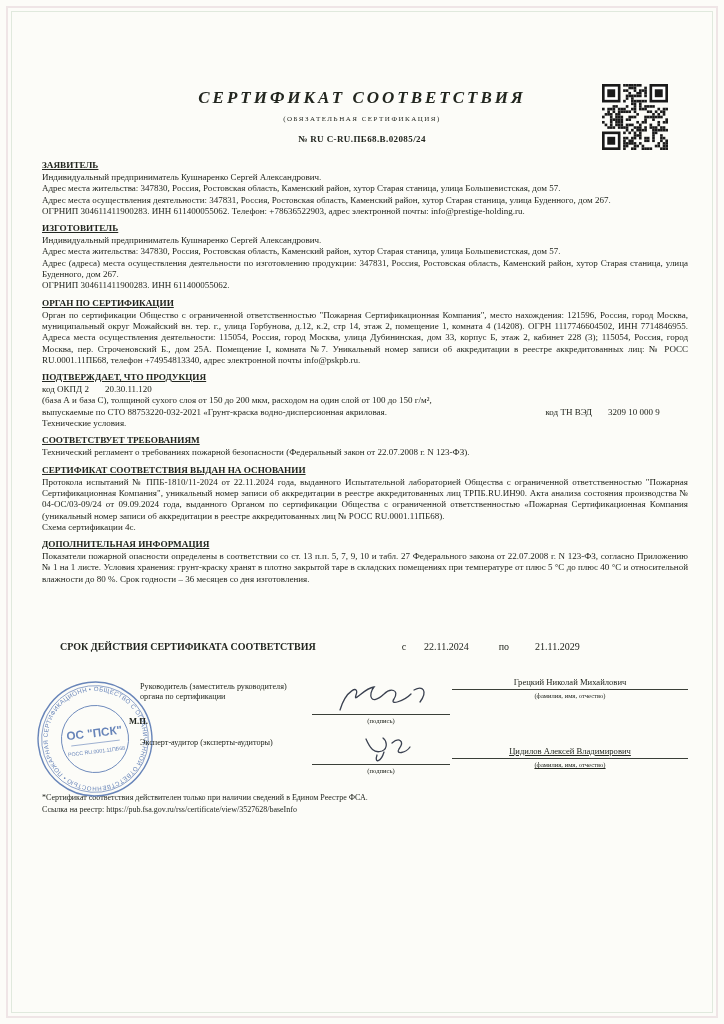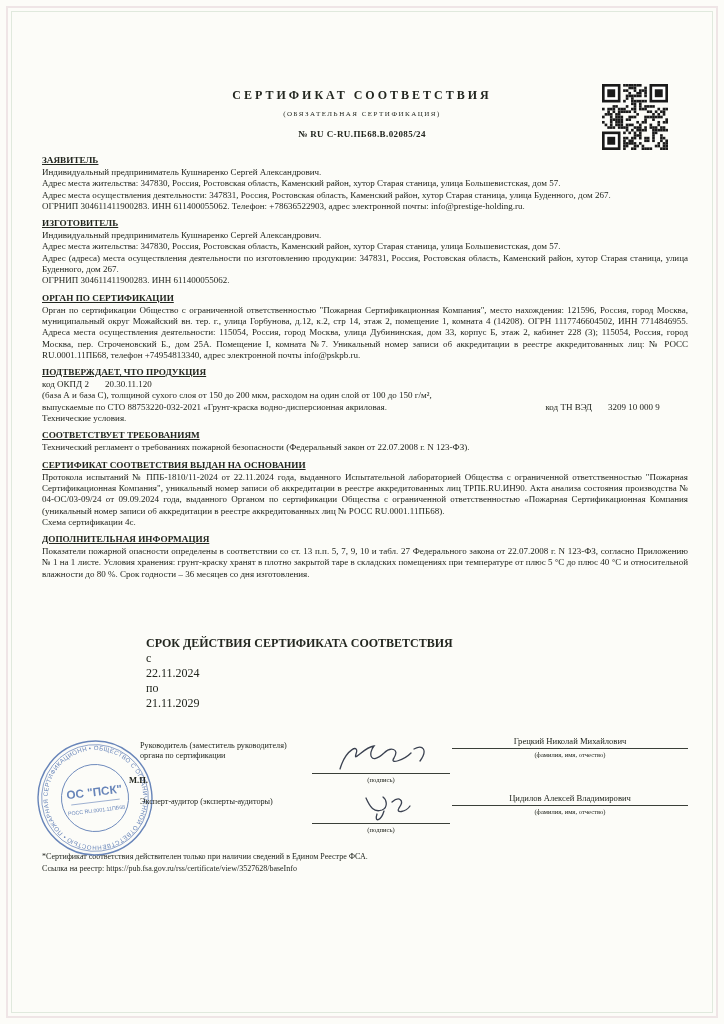--- a/index.html
+++ b/index.html
@@ -2,32 +2,32 @@
 <html><head>
 <meta charset="utf-8">
 <style>
   html,body{margin:0;padding:0;background:#ffffff;}
   .page{position:relative;width:724px;height:1024px;background:#fcfcf8;overflow:hidden;
         font-family:"Liberation Serif",serif;color:#22261f;}
   .frame{position:absolute;inset:6px;border:2px solid rgba(204,168,184,.28);pointer-events:none;}
   .frame::after{content:"";position:absolute;inset:3px;border:1px solid rgba(150,182,150,.28);}
   .qr{position:absolute;top:84px;right:56px;width:66px;height:66px;}
   .header{margin-top:88px;text-align:center;}
-  .title{font-size:12px;font-weight:bold;letter-spacing:3px;}
+  .title{font-size:17px;font-weight:bold;letter-spacing:3px;font-style:italic;}
   .subtitle{font-size:7px;letter-spacing:1.5px;margin-top:7px;}
   .number{font-size:9px;font-weight:bold;margin-top:11px;letter-spacing:.4px;}
   .body{margin:16px 36px 0 42px;}
   .sec{margin-bottom:6px;}
   .sec-h{font-size:9.2px;font-weight:bold;text-decoration:underline;margin:3px 0 2px;}
   .body p{margin:0;font-size:9px;line-height:11.3px;text-align:justify;}
   .prod-row{display:flex;font-size:9px;line-height:11.3px;}
   .pt{flex:1;padding-right:8px;}
   .cl{white-space:nowrap;padding-right:16px;}
   .cv{white-space:nowrap;width:80px;}
-  .validity{margin:56px 36px 0 60px;display:flex;align-items:baseline;font-size:12px;flex-direction:column;}
+  .validity{margin:56px 36px 0 60px;display:flex;align-items:baseline;font-size:10px;}
   .v-h{font-weight:bold;}
   .v-lbl1{margin-left:86px;}
   .v-date1{margin-left:18px;}
   .v-lbl2{margin-left:30px;}
   .v-date2{margin-left:26px;}
   .signing{position:relative;height:112px;margin-top:24px;}
   .stamp{position:absolute;left:34px;top:2px;width:122px;height:122px;opacity:.8;transform:rotate(-7deg);}
   .sc{fill:none;stroke:#4468aa;}
   .ring-text{fill:#4468aa;font-size:6px;letter-spacing:.4px;font-family:"Liberation Sans",sans-serif;}
   .stamp-center{fill:#4468aa;font-size:11.5px;font-weight:bold;font-family:"Liberation Sans",sans-serif;}
@@ -383,21 +383,21 @@
 
     <div class="sig-role" style="top:62px;">Эксперт-аудитор (эксперты-аудиторы)</div>
     <div class="sig-box" style="top:58px;">
       <div class="sig-line">
         <svg width="110" height="30" viewBox="0 0 110 30">
           <path d="M40 5 C44 14 48 20 56 17 C63 14 60 6 57 4 M58 18 C55 28 48 30 51 21 M66 9 C73 3 79 7 73 15 C69 21 80 19 84 13" fill="none" stroke="#3a4150" stroke-width="1.3" stroke-linecap="round"></path>
         </svg>
       </div>
       <div class="caption">(подпись)</div>
     </div>
-    <div class="name-box" style="top:58px;">
+    <div class="name-box" style="top:70px;text-decoration:underline;">
       <div class="name-line">Цидилов Алексей Владимирович</div>
       <div class="caption">(фамилия, имя, отчество)</div>
     </div>
 
   </div>
 
   <div class="footer">
     <div>*Сертификат соответствия действителен только при наличии сведений в Едином Реестре ФСА.</div>
     <div>Ссылка на реестр: https://pub.fsa.gov.ru/rss/certificate/view/3527628/baseInfo</div>
   </div>

